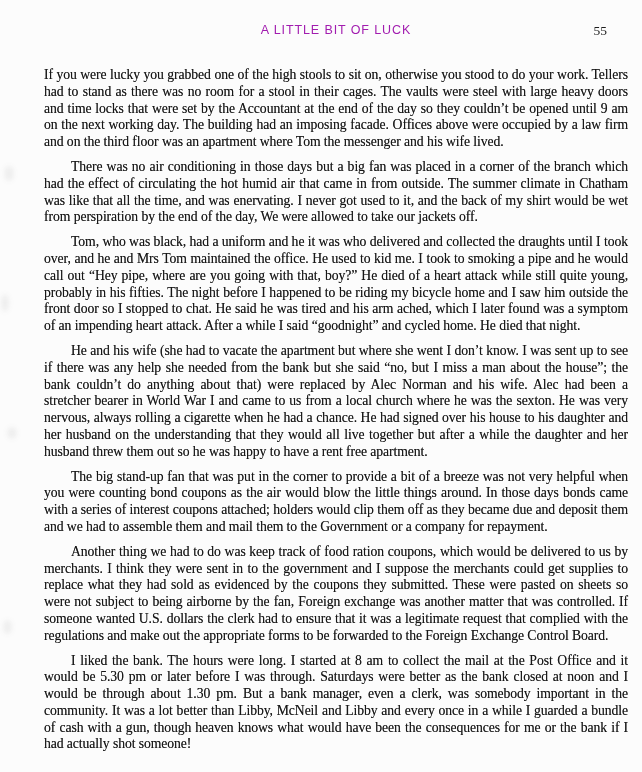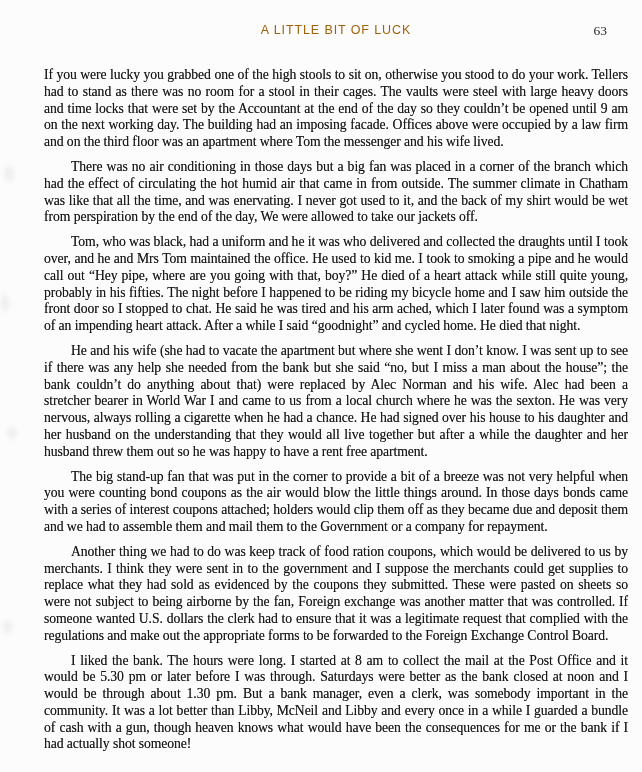--- a/index.html
+++ b/index.html
@@ -26,21 +26,21 @@
   .running-head {
     position: absolute;
     left: 0;
     right: 0;
     top: 1px;
     text-align: center;
     font-family: "Liberation Sans", sans-serif;
     font-size: 12.5px;
     font-weight: 400;
     letter-spacing: 0.9px;
-    color: #a16207;
+    color: #a21caf;
   }
   .page-number {
     position: absolute;
     right: 29px;
     top: 1px;
     font-family: "Liberation Serif", serif;
     font-size: 13.5px;
     color: #1c1c1c;
   }
   
@@ -77,21 +77,21 @@
   .smudge.s3 { left: 7px;  top: 427px; width: 10px; height: 12px; }
   .smudge.s4 { left: 3px;  top: 620px; width: 9px;  height: 14px; }
 </style>
 </head>
 <body>
 
 <div class="page">
 
   <div class="header">
     <span class="running-head">A LITTLE BIT OF LUCK</span>
-    <span class="page-number">63</span>
+    <span class="page-number">55</span>
   </div>
 
   <div class="body-text">
     <p class="no-indent">If you were lucky you grabbed one of the high stools to sit on, otherwise you stood to do your work. Tellers had to stand as there was no room for a stool in their cages. The vaults were steel with large heavy doors and time locks that were set by the Accountant at the end of the day so they couldn’t be opened until 9 am on the next working day. The building had an imposing facade. Offices above were occupied by a law firm and on the third floor was an apartment where Tom the messenger and his wife lived.</p>
     <p>There was no air conditioning in those days but a big fan was placed in a corner of the branch which had the effect of circulating the hot humid air that came in from outside. The summer climate in Chatham was like that all the time, and was enervating. I never got used to it, and the back of my shirt would be wet from perspiration by the end of the day, We were allowed to take our jackets off.</p>
     <p>Tom, who was black, had a uniform and he it was who delivered and collected the draughts until I took over, and he and Mrs Tom maintained the office. He used to kid me. I took to smoking a pipe and he would call out “Hey pipe, where are you going with that, boy?” He died of a heart attack while still quite young, probably in his fifties. The night before I happened to be riding my bicycle home and I saw him outside the front door so I stopped to chat. He said he was tired and his arm ached, which I later found was a symptom of an impending heart attack. After a while I said “goodnight” and cycled home. He died that night.</p>
     <p>He and his wife (she had to vacate the apartment but where she went I don’t know. I was sent up to see if there was any help she needed from the bank but she said “no, but I miss a man about the house”; the bank couldn’t do anything about that) were replaced by Alec Norman and his wife. Alec had been a stretcher bearer in World War I and came to us from a local church where he was the sexton. He was very nervous, always rolling a cigarette when he had a chance. He had signed over his house to his daughter and her husband on the understanding that they would all live together but after a while the daughter and her husband threw them out so he was happy to have a rent free apartment.</p>
     <p>The big stand-up fan that was put in the corner to provide a bit of a breeze was not very helpful when you were counting bond coupons as the air would blow the little things around. In those days bonds came with a series of interest coupons attached; holders would clip them off as they became due and deposit them and we had to assemble them and mail them to the Government or a company for repayment.</p>
     <p>Another thing we had to do was keep track of food ration coupons, which would be delivered to us by merchants. I think they were sent in to the government and I suppose the merchants could get supplies to replace what they had sold as evidenced by the coupons they submitted. These were pasted on sheets so were not subject to being airborne by the fan, Foreign exchange was another matter that was controlled. If someone wanted U.S. dollars the clerk had to ensure that it was a legitimate request that complied with the regulations and make out the appropriate forms to be forwarded to the Foreign Exchange Control Board.</p>
     <p>I liked the bank. The hours were long. I started at 8 am to collect the mail at the Post Office and it would be 5.30 pm or later before I was through. Saturdays were better as the bank closed at noon and I would be through about 1.30 pm. But a bank manager, even a clerk, was somebody important in the community. It was a lot better than Libby, McNeil and Libby and every once in a while I guarded a bundle of cash with a gun, though heaven knows what would have been the consequences for me or the bank if I had actually shot someone!</p>

